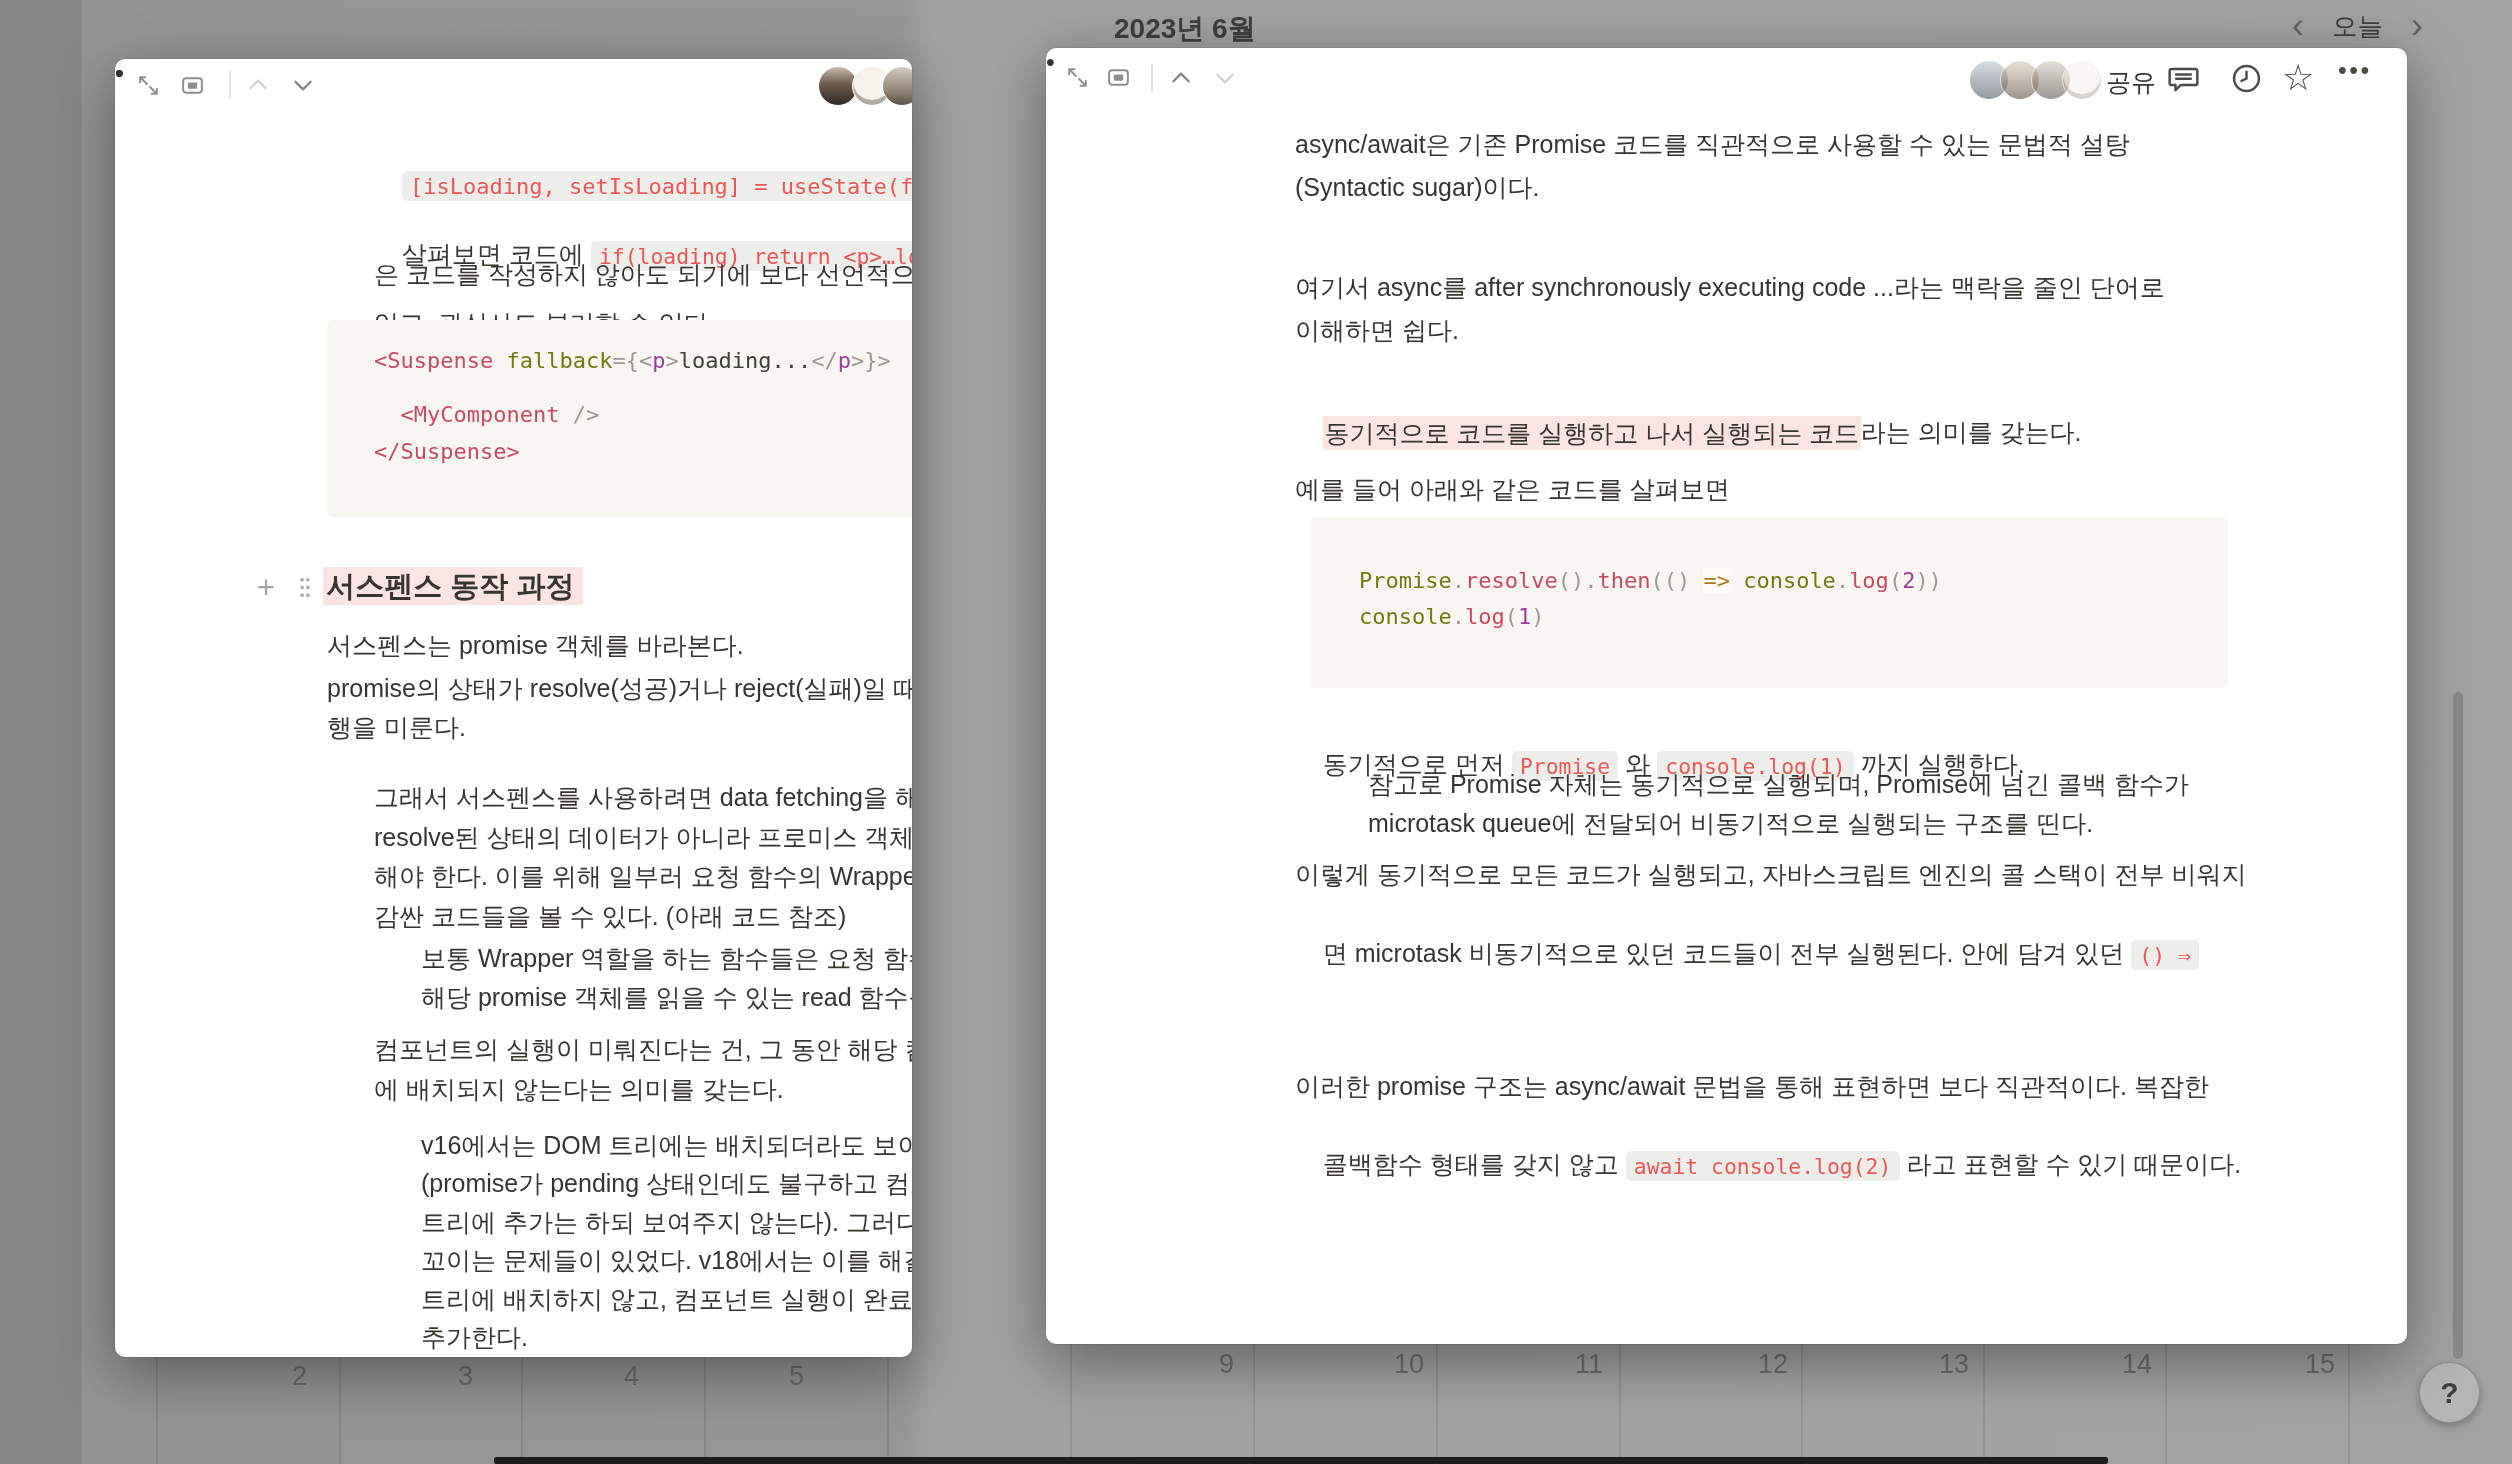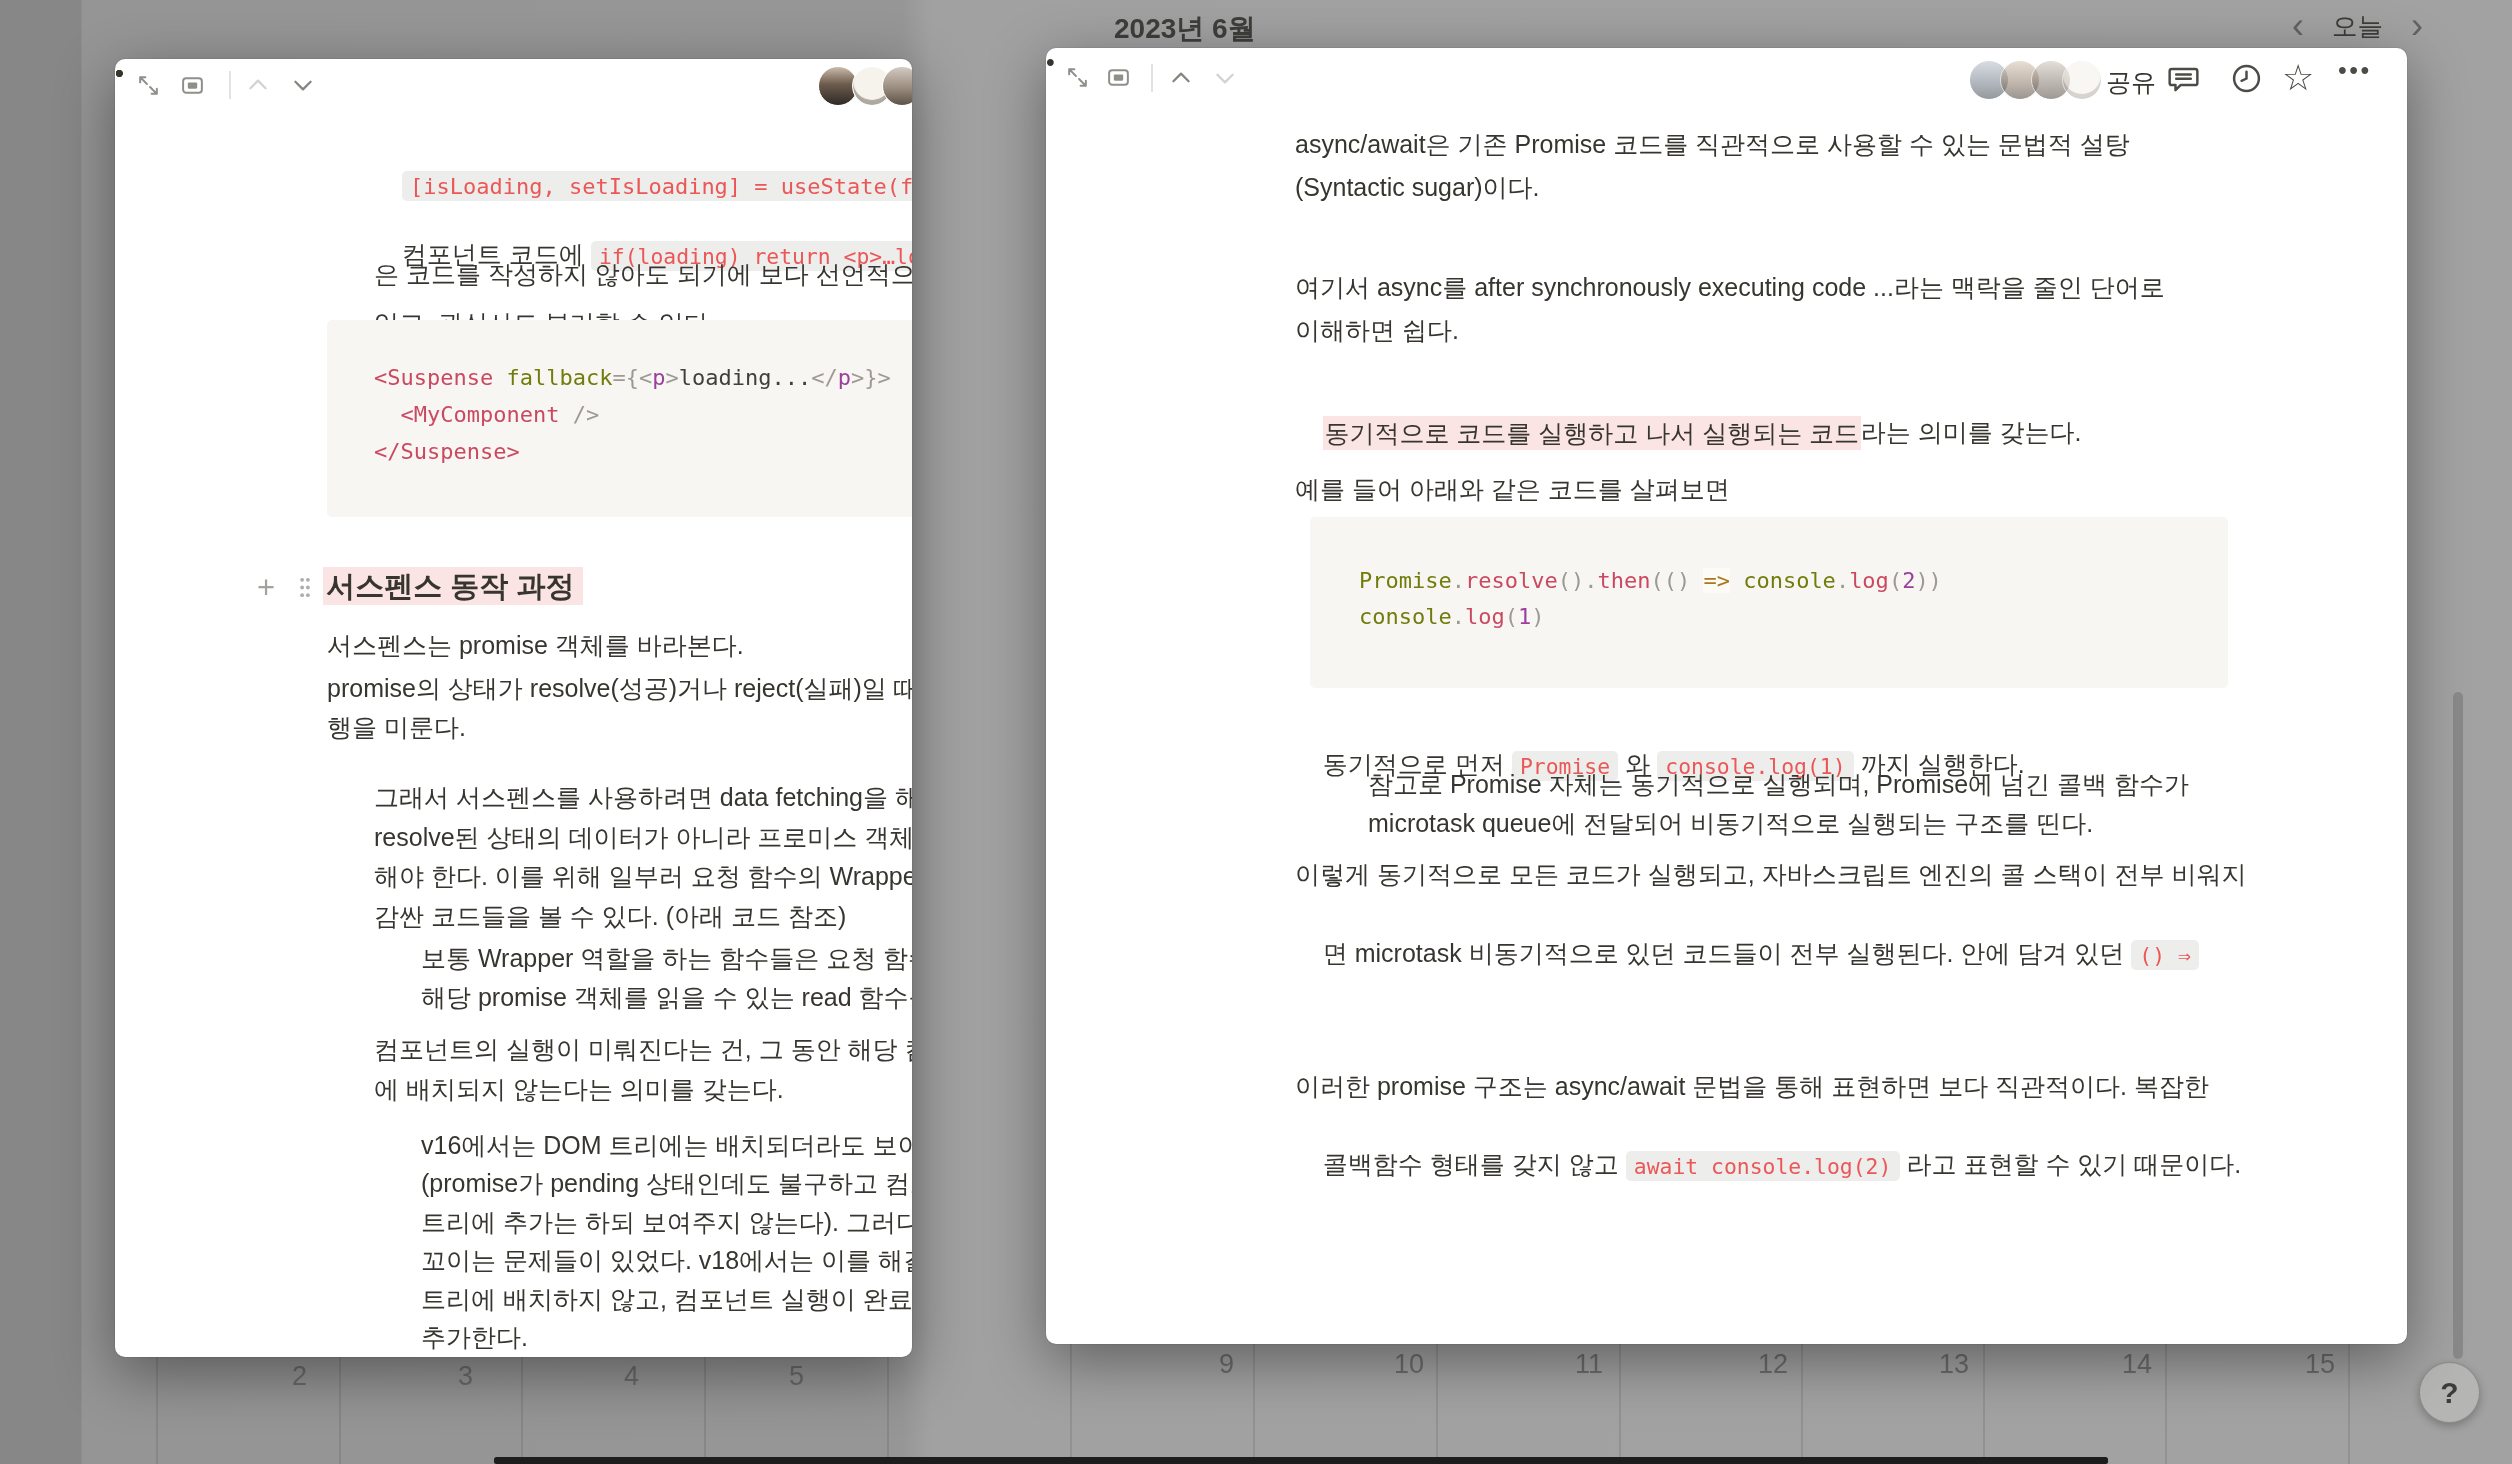--- a/index.html
+++ b/index.html
@@ -132,28 +132,28 @@
   <span class="avatar av3" style="left:767px;top:6.6px"></span>
 
   
   <div class="ln" style="left:259px;top:68px">
     <span class="chip" style="font-size:22px">[isLoading, setIsLoading] = useState(fa</span>
   </div>
 
   
   <span class="dot" style="left:232px;top:145px"></span>
   <div class="ln" style="left:259px;top:138px">
-    <span>컴포넌트 코드에 </span><span class="chip">if(loading) return &lt;p&gt;…loa</span>
+    <span>살펴보면 코드에 </span><span class="chip">if(loading) return &lt;p&gt;…loa</span>
   </div>
   <div class="ln" style="left:259px;top:196px">은 코드를 작성하지 않아도 되기에 보다 선언적으로 ㄹ</div>
   <div class="ln" style="left:259px;top:245px">있고, 관심사도 분리할 수 있다.</div>
 
   
   <div class="codeblock" style="left:212px;top:261px;width:675px;height:197px">
-    <div class="cln" style="left:47px;top:45px"><span class="sx-r">&lt;Suspense</span><span class="sx-g"> fallback</span><span class="sx-gy">={</span><span class="sx-gy">&lt;</span><span class="sx-p">p</span><span class="sx-gy">&gt;</span><span class="sx-d">loading...</span><span class="sx-gy">&lt;/</span><span class="sx-p">p</span><span class="sx-gy">&gt;}&gt;</span></div>
+    <div class="cln" style="left:47px;top:28px"><span class="sx-r">&lt;Suspense</span><span class="sx-g"> fallback</span><span class="sx-gy">={</span><span class="sx-gy">&lt;</span><span class="sx-p">p</span><span class="sx-gy">&gt;</span><span class="sx-d">loading...</span><span class="sx-gy">&lt;/</span><span class="sx-p">p</span><span class="sx-gy">&gt;}&gt;</span></div>
     <div class="cln" style="left:47px;top:82px"><span class="sx-r">  &lt;MyComponent</span><span class="sx-gy"> /&gt;</span></div>
     <div class="cln" style="left:47px;top:119px"><span class="sx-r">&lt;/Suspense&gt;</span></div>
   </div>
 
   
   <button class="hplus" style="left:142px;top:515px">+</button>
   <span style="position:absolute;left:180px;top:516px">
     <svg width="20" height="25" viewBox="0 0 20 26" fill="#aeaea9">
       <circle cx="7" cy="5" r="2"></circle>
         <circle cx="13" cy="5" r="2"></circle>

